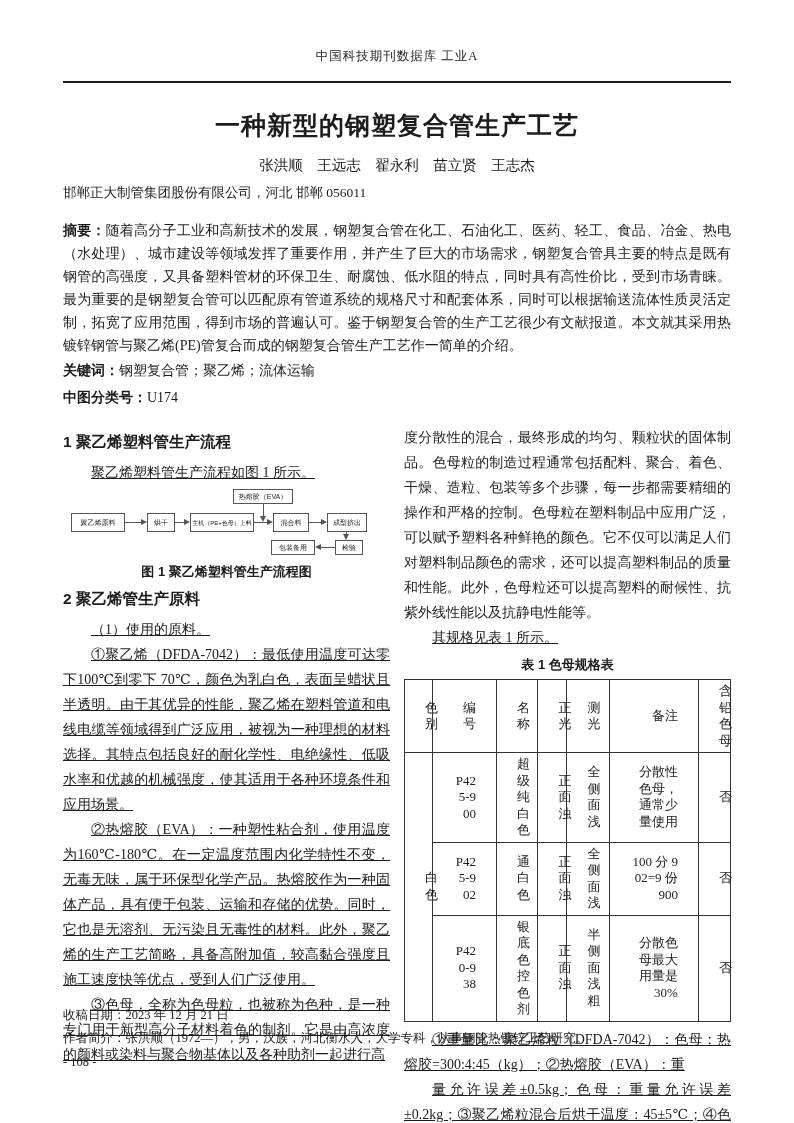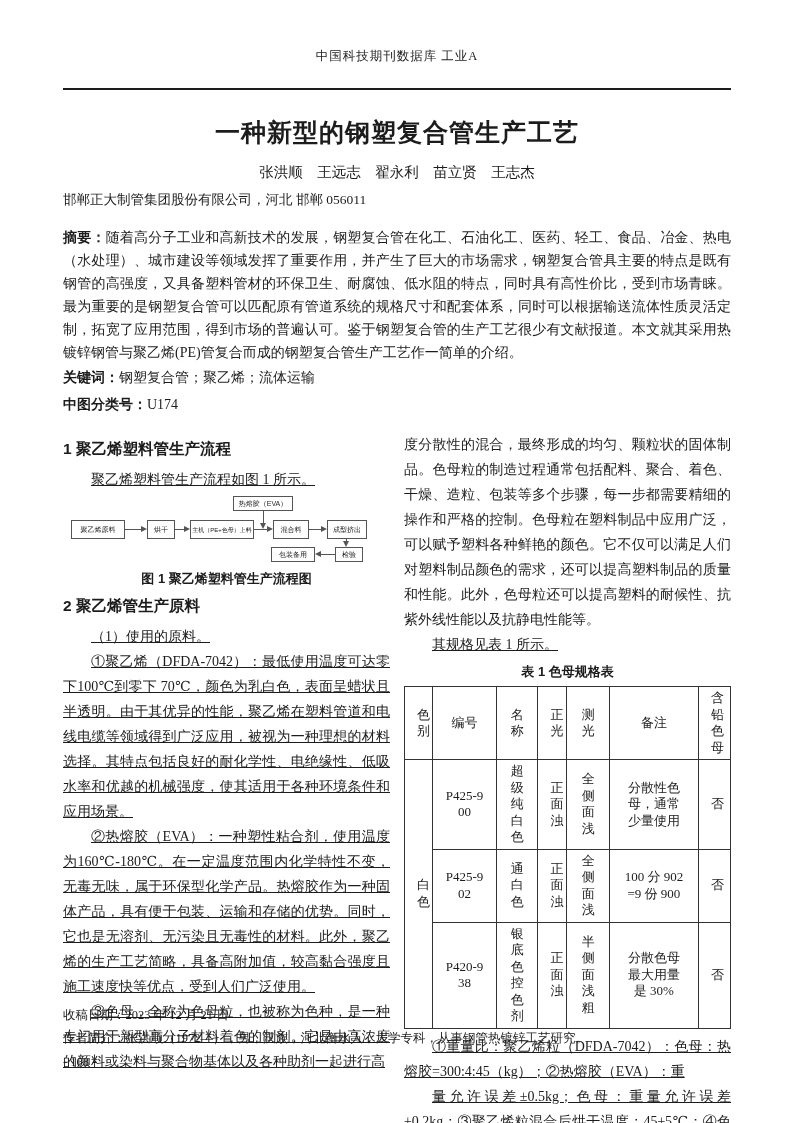--- a/index.html
+++ b/index.html
@@ -11,21 +11,21 @@
     font-family:"Liberation Serif","DejaVu Serif",serif;
     color:#1c1c1c;
     overflow:hidden;
   }
   
   .hdr{
     margin:48px 63px 0;
     text-align:center;
     font-size:12.5px;
     letter-spacing:1px;
-    padding-bottom:23px;
+    padding-bottom:16px;
     border-bottom:2px solid #1c1c1c;
   }
   
   .title{
     margin:26px 63px 8px;
     text-align:center;
     font-family:"Liberation Sans","DejaVu Sans",sans-serif;
     font-weight:bold;
     font-size:25px;
     letter-spacing:1px;
@@ -65,22 +65,22 @@
   .fig-cap,.tab-cap{
     text-align:center;
     font-family:"Liberation Sans","DejaVu Sans",sans-serif;
     font-weight:bold;font-size:13px;line-height:20px;
     margin:5px 0 4px;text-indent:0;
   }
   
   table.spec{width:100%;border-collapse:collapse;table-layout:fixed;
     font-size:13px;line-height:16.5px;margin-bottom:5px;}
   table.spec td,table.spec th{
-    border:1px solid #333;padding:3px 12px;
-    font-weight:normal;text-align:center;vertical-align:middle;
+    border:1px solid #333;padding:3px 20px;
+    font-weight:normal;text-align:right;vertical-align:middle;
     word-break:break-all;
   }
   td.c,th.c{text-align:center;}
   
   .footer{
     position:absolute;left:63px;right:63px;top:1004px;
     font-size:12.5px;line-height:23px;
   }
   .pageno{font-size:12.5px;margin-top:1px;}
 </style>

